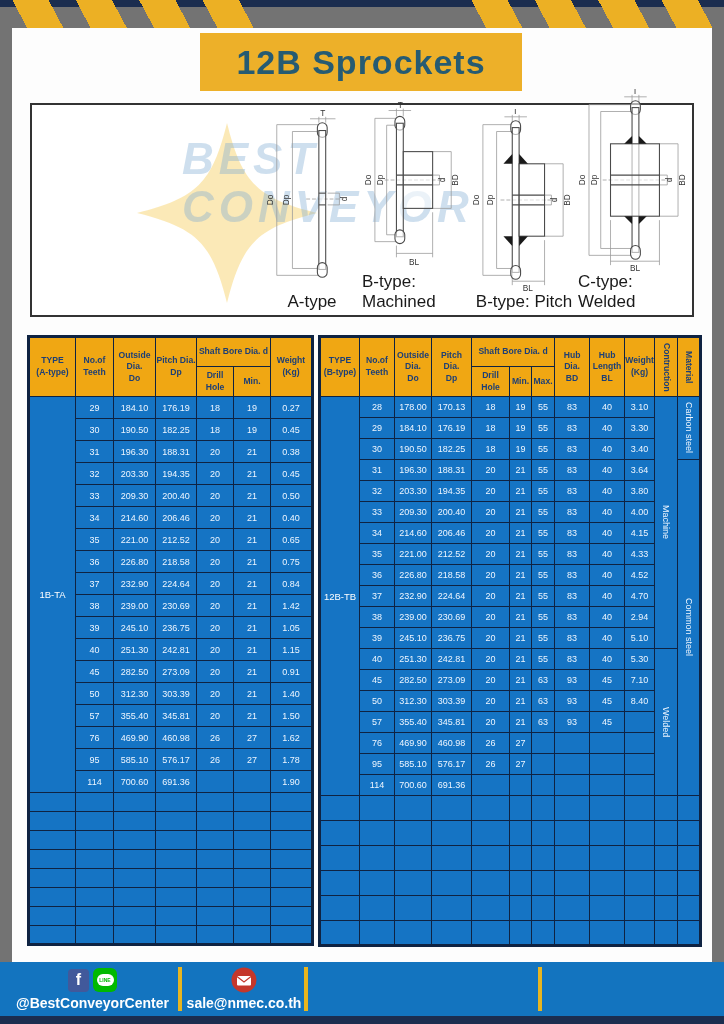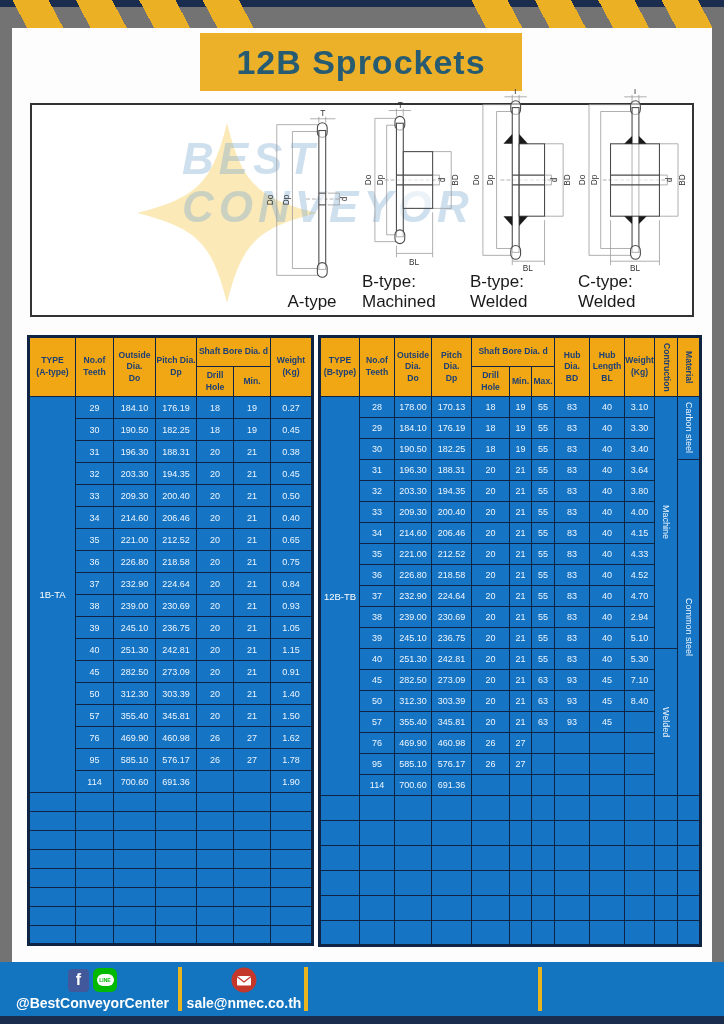--- a/index.html
+++ b/index.html
@@ -187,21 +187,21 @@
             <polygon points="49,140 49,130 58,130"></polygon>
               <polygon points="42,140 42,130 33,130"></polygon>
           </g>
           <text x="45" y="5" text-anchor="middle">T</text>
           <text x="8" y="93" text-anchor="middle" transform="rotate(-90 8 93)">Do</text>
           <text x="22" y="93" text-anchor="middle" transform="rotate(-90 22 93)">Dp</text>
           <text x="88" y="93" text-anchor="middle" transform="rotate(-90 88 93)">d</text>
           <text x="101" y="93" text-anchor="middle" transform="rotate(-90 101 93)">BD</text>
           <text x="58" y="186" text-anchor="middle">BL</text>
         </svg>
-        <div class="caption">B-type: Welded</div>
+        <div class="caption">B-type: Pitch</div>
       </div>
 
       <div class="diagram">
         <svg class="diag-svg" width="112" height="182" viewBox="0 0 112 186">
           <g stroke="#9a9a9a" stroke-width="0.8" fill="none">
             <line x1="10" y1="16" x2="54" y2="16"></line>
               <line x1="10" y1="170" x2="54" y2="170"></line>
             <line x1="10" y1="16" x2="10" y2="170"></line>
             <line x1="22" y1="23" x2="54" y2="23"></line>
               <line x1="22" y1="163" x2="54" y2="163"></line>
@@ -349,21 +349,21 @@
           <td>20</td>
           <td>21</td>
           <td>0.84</td>
         </tr>
         <tr class="r-data">
           <td>38</td>
           <td>239.00</td>
           <td>230.69</td>
           <td>20</td>
           <td>21</td>
-          <td>0.93</td>
+          <td>1.42</td>
         </tr>
         <tr class="r-data">
           <td>39</td>
           <td>245.10</td>
           <td>236.75</td>
           <td>20</td>
           <td>21</td>
           <td>1.05</td>
         </tr>
         <tr class="r-data">

